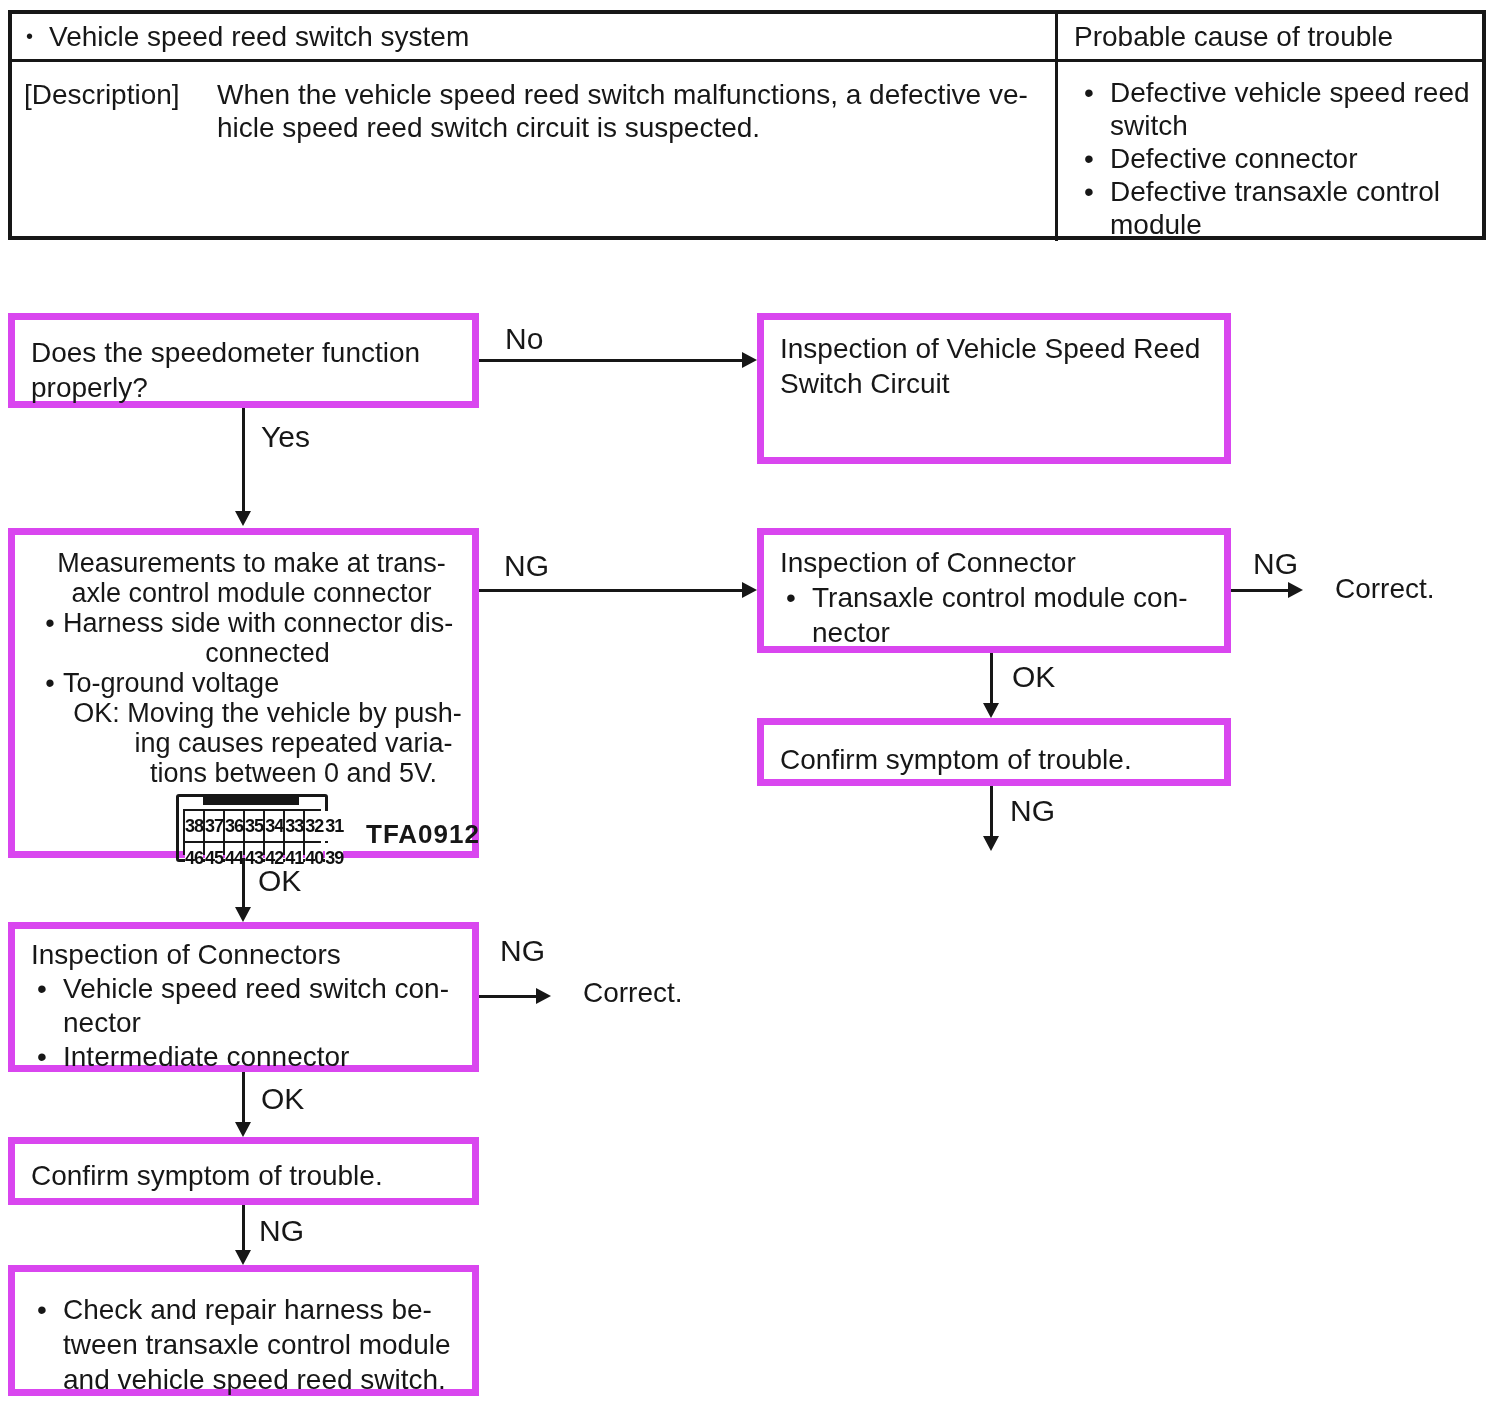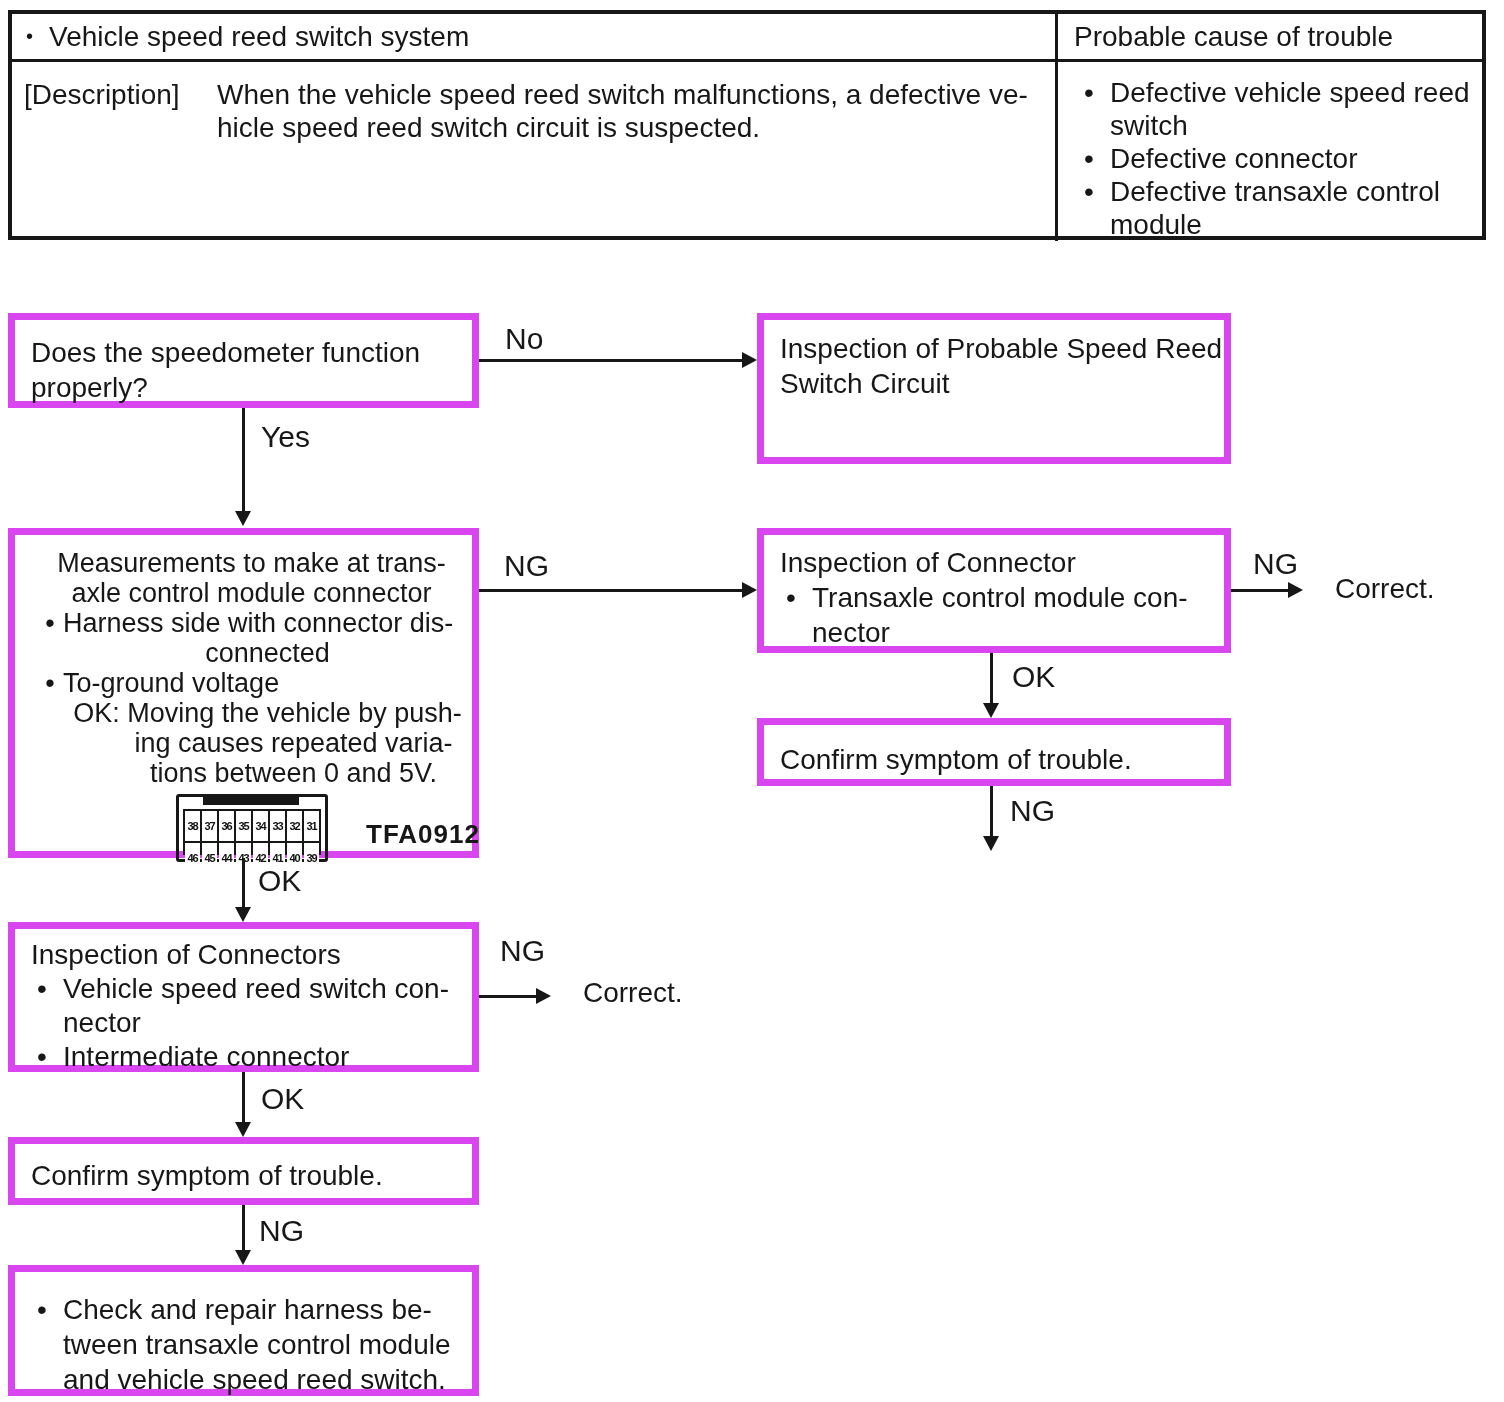--- a/index.html
+++ b/index.html
@@ -48,21 +48,21 @@
   .correct { position:absolute; font-size:28px; }
 
   
   .connector { position:absolute; left:161px; top:259px; width:152px; height:68px;
                border:3px solid #171717; border-radius:3px; }
   .conn-tab { position:absolute; left:24px; top:-2px; width:96px; height:10px; background:#171717; }
   .conn-grid { position:absolute; left:4px; right:4px; top:12px; bottom:4px; background:#171717;
                display:grid; grid-template-columns:repeat(8,1fr); grid-template-rows:1fr 1fr;
                gap:2px; padding:2px; }
   .pin { background:#fff; color:#101010; display:flex; align-items:center; justify-content:center;
-         font-size:11px; font-weight:700; letter-spacing:-1px; }
+         font-size:18px; font-weight:700; letter-spacing:-1px; }
   .figcode { position:absolute; left:351px; top:284px; font-size:26px; font-weight:700; letter-spacing:1px; }
 </style>
 </head>
 <body>
 
 <div class="page">
 
   <div class="ht">
     <div class="ht-cell ht-r1c1">
       <span class="title-bullet">•</span>
@@ -93,21 +93,21 @@
       <div class="cth">module</div>
     </div>
   </div>
 
   <div class="fb" style="left:8px; top:313px; width:471px; height:95px; padding-top:15px;">
     <div class="tl">Does the speedometer function</div>
     <div class="tl">properly?</div>
   </div>
 
   <div class="fb" style="left:757px; top:313px; width:474px; height:151px; padding-top:11px;">
-    <div class="tl">Inspection of Probable Speed Reed</div>
+    <div class="tl">Inspection of Vehicle Speed Reed</div>
     <div class="tl">Switch Circuit</div>
   </div>
 
   <div class="fb compact" style="left:8px; top:528px; width:471px; height:330px; padding-top:13px;text-align:center;">
     <div class="tl">Measurements to make at trans-</div>
     <div class="tl">axle control module connector</div>
     <div class="br">
       <span class="bul">•</span>
       <span>Harness side with connector dis-</span>
     </div>

